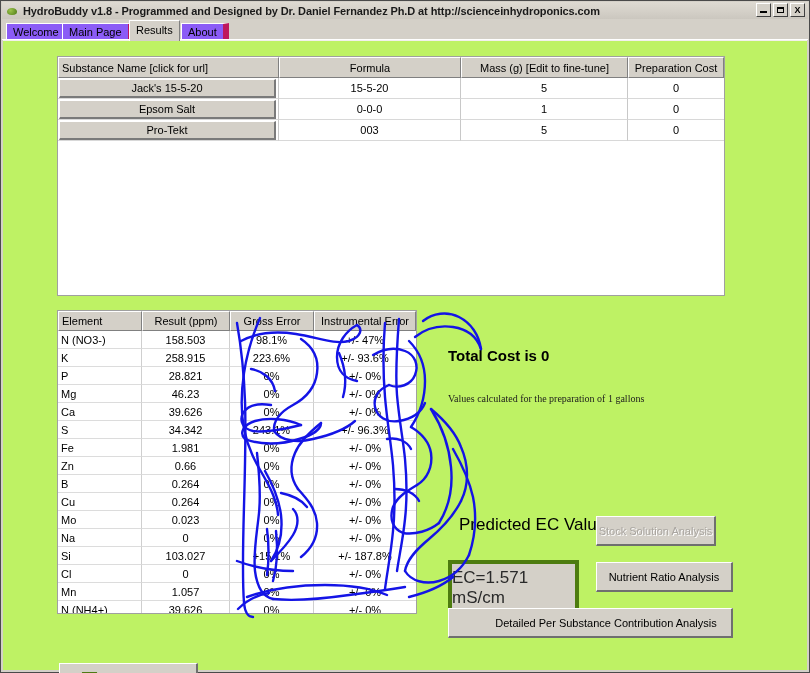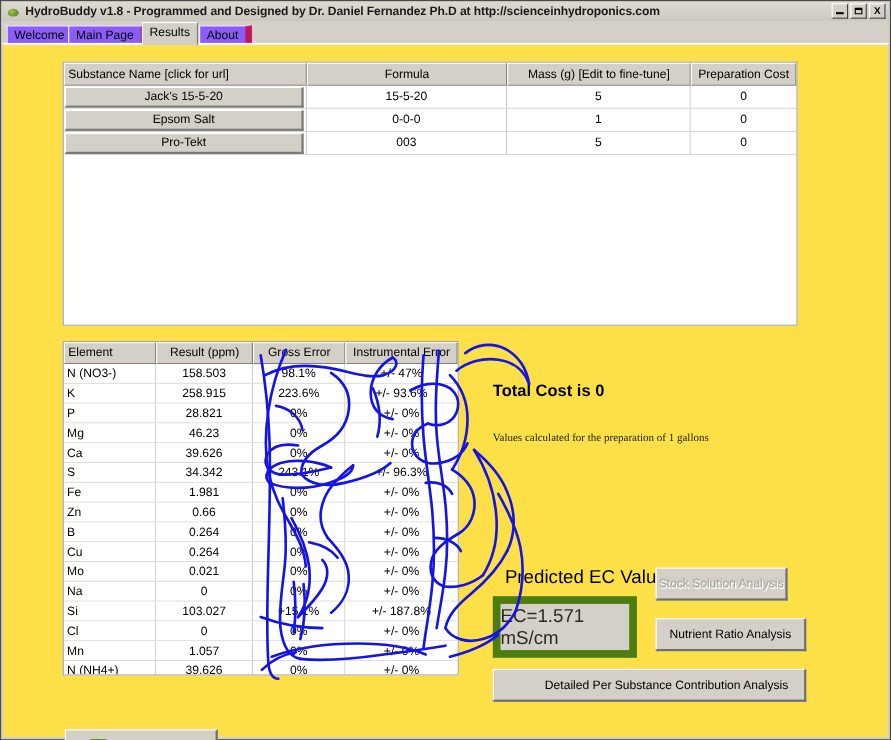--- a/index.html
+++ b/index.html
@@ -68,21 +68,21 @@
     background:#d4d0c8;border-bottom:none;
     border-top:1px solid #ffffff;border-left:1px solid #ffffff;border-right:1px solid #808080;
   }
   .tabline{
     position:absolute;left:1px;top:38px;width:806px;height:1px;background:#ffffff;
   }
 
   
   .client{
     position:absolute;left:2px;top:39px;width:804px;height:630px;
-    background:#fde047;border-top:1px solid #f2f0ec;
+    background:#bef264;border-top:1px solid #f2f0ec;
     box-sizing:border-box;
   }
 
   
   .sub-grid{
     position:absolute;left:54px;top:15px;width:668px;height:240px;
     background:#ffffff;
     border:1px solid #a0a0a0;
     box-sizing:border-box;
     overflow:hidden;
@@ -156,23 +156,23 @@
     position:absolute;left:445px;top:306px;font-size:15px;font-weight:bold;color:#000;
   }
   .values-note{
     position:absolute;left:445px;top:352px;font-size:10px;color:#1c1c1c;
     font-family:"Liberation Serif", serif;white-space:nowrap;
   }
   .ec-label{
     position:absolute;left:456px;top:474px;font-size:17px;color:#000;
   }
   .ec-box{
-    position:absolute;left:445px;top:501px;width:131px;height:56px;
+    position:absolute;left:445px;top:519px;width:131px;height:56px;
     background:#d4d0c8;box-sizing:border-box;
-    border:7px solid #4d7c0f;
+    border:4px solid #4d7c0f;
     display:flex;align-items:center;justify-content:center;
   }
   .ec-box span{font-size:17px;color:#2a2a2a;}
   .btn{
     position:absolute;box-sizing:border-box;
     background:#d4d0c8;
     border-top:1px solid #ffffff;border-left:1px solid #ffffff;
     border-right:2px solid #6f6f6f;border-bottom:2px solid #6f6f6f;
     font-size:11px;color:#000;
     display:flex;align-items:center;justify-content:center;
@@ -337,21 +337,21 @@
             <div class="rg-cell e3">+/- 0%</div>
           </div>
           <div class="rg-row">
             <div class="rg-cell e0">Cu</div>
             <div class="rg-cell e1">0.264</div>
             <div class="rg-cell e2">0%</div>
             <div class="rg-cell e3">+/- 0%</div>
           </div>
           <div class="rg-row">
             <div class="rg-cell e0">Mo</div>
-            <div class="rg-cell e1">0.021</div>
+            <div class="rg-cell e1">0.023</div>
             <div class="rg-cell e2">0%</div>
             <div class="rg-cell e3">+/- 0%</div>
           </div>
           <div class="rg-row">
             <div class="rg-cell e0">Na</div>
             <div class="rg-cell e1">0</div>
             <div class="rg-cell e2">0%</div>
             <div class="rg-cell e3">+/- 0%</div>
           </div>
           <div class="rg-row">

